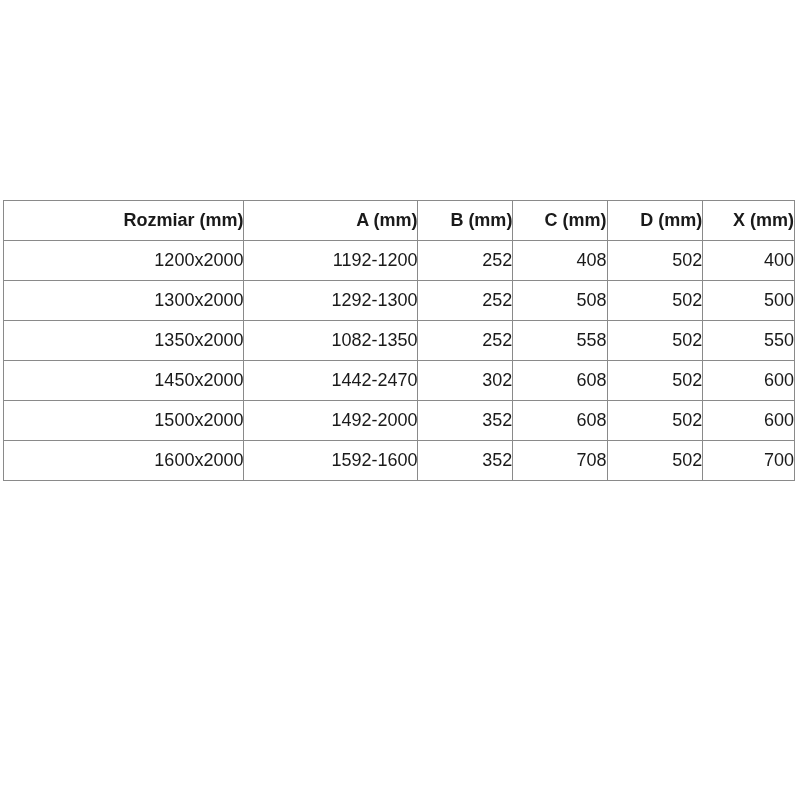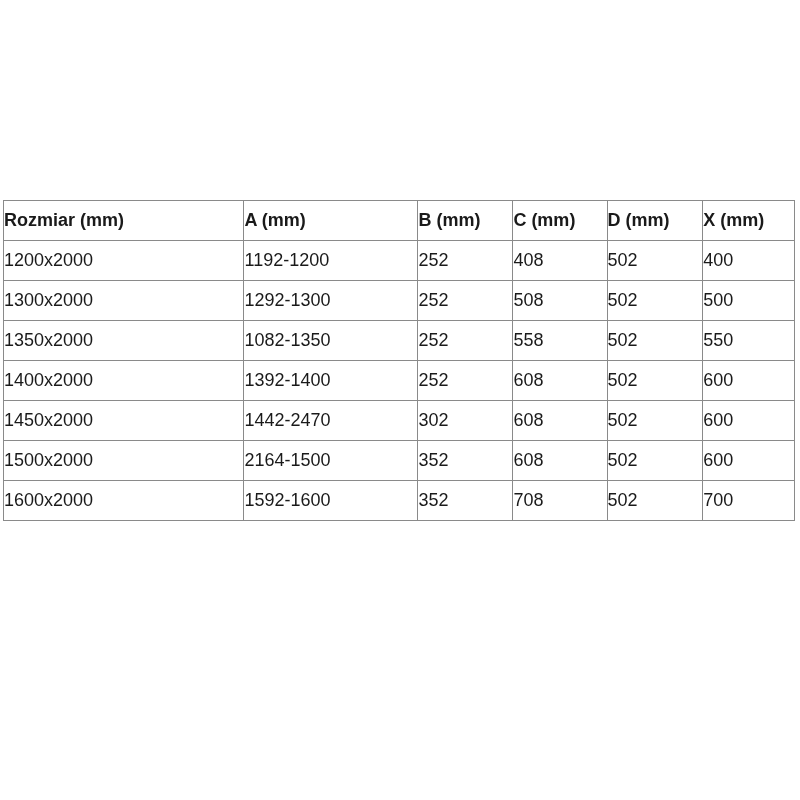--- a/index.html
+++ b/index.html
@@ -18,21 +18,21 @@
     top: 200px;
     left: 3px;
     width: 792px;
     border-collapse: collapse;
     table-layout: fixed;
     color: #1a1a1a;
   }
   .size-table th,
   .size-table td {
     border: 1px solid #8a8a8a;
-    text-align: left;
+    text-align: right;
     vertical-align: middle;
     height: 39px;
     font-size: 18px;
     padding: 0;
     overflow: hidden;
     white-space: nowrap;
   }
   .size-table th {
     font-weight: bold;
   }
@@ -78,38 +78,30 @@
       </tr>
       <tr>
         <td>1350x2000</td>
         <td>1082-1350</td>
         <td>252</td>
         <td>558</td>
         <td>502</td>
         <td>550</td>
       </tr>
       <tr>
-        <td>1400x2000</td>
-        <td>1392-1400</td>
-        <td>252</td>
-        <td>608</td>
-        <td>502</td>
-        <td>600</td>
-      </tr>
-      <tr>
         <td>1450x2000</td>
         <td>1442-2470</td>
         <td>302</td>
         <td>608</td>
         <td>502</td>
         <td>600</td>
       </tr>
       <tr>
         <td>1500x2000</td>
-        <td>2164-1500</td>
+        <td>1492-2000</td>
         <td>352</td>
         <td>608</td>
         <td>502</td>
         <td>600</td>
       </tr>
       <tr>
         <td>1600x2000</td>
         <td>1592-1600</td>
         <td>352</td>
         <td>708</td>

